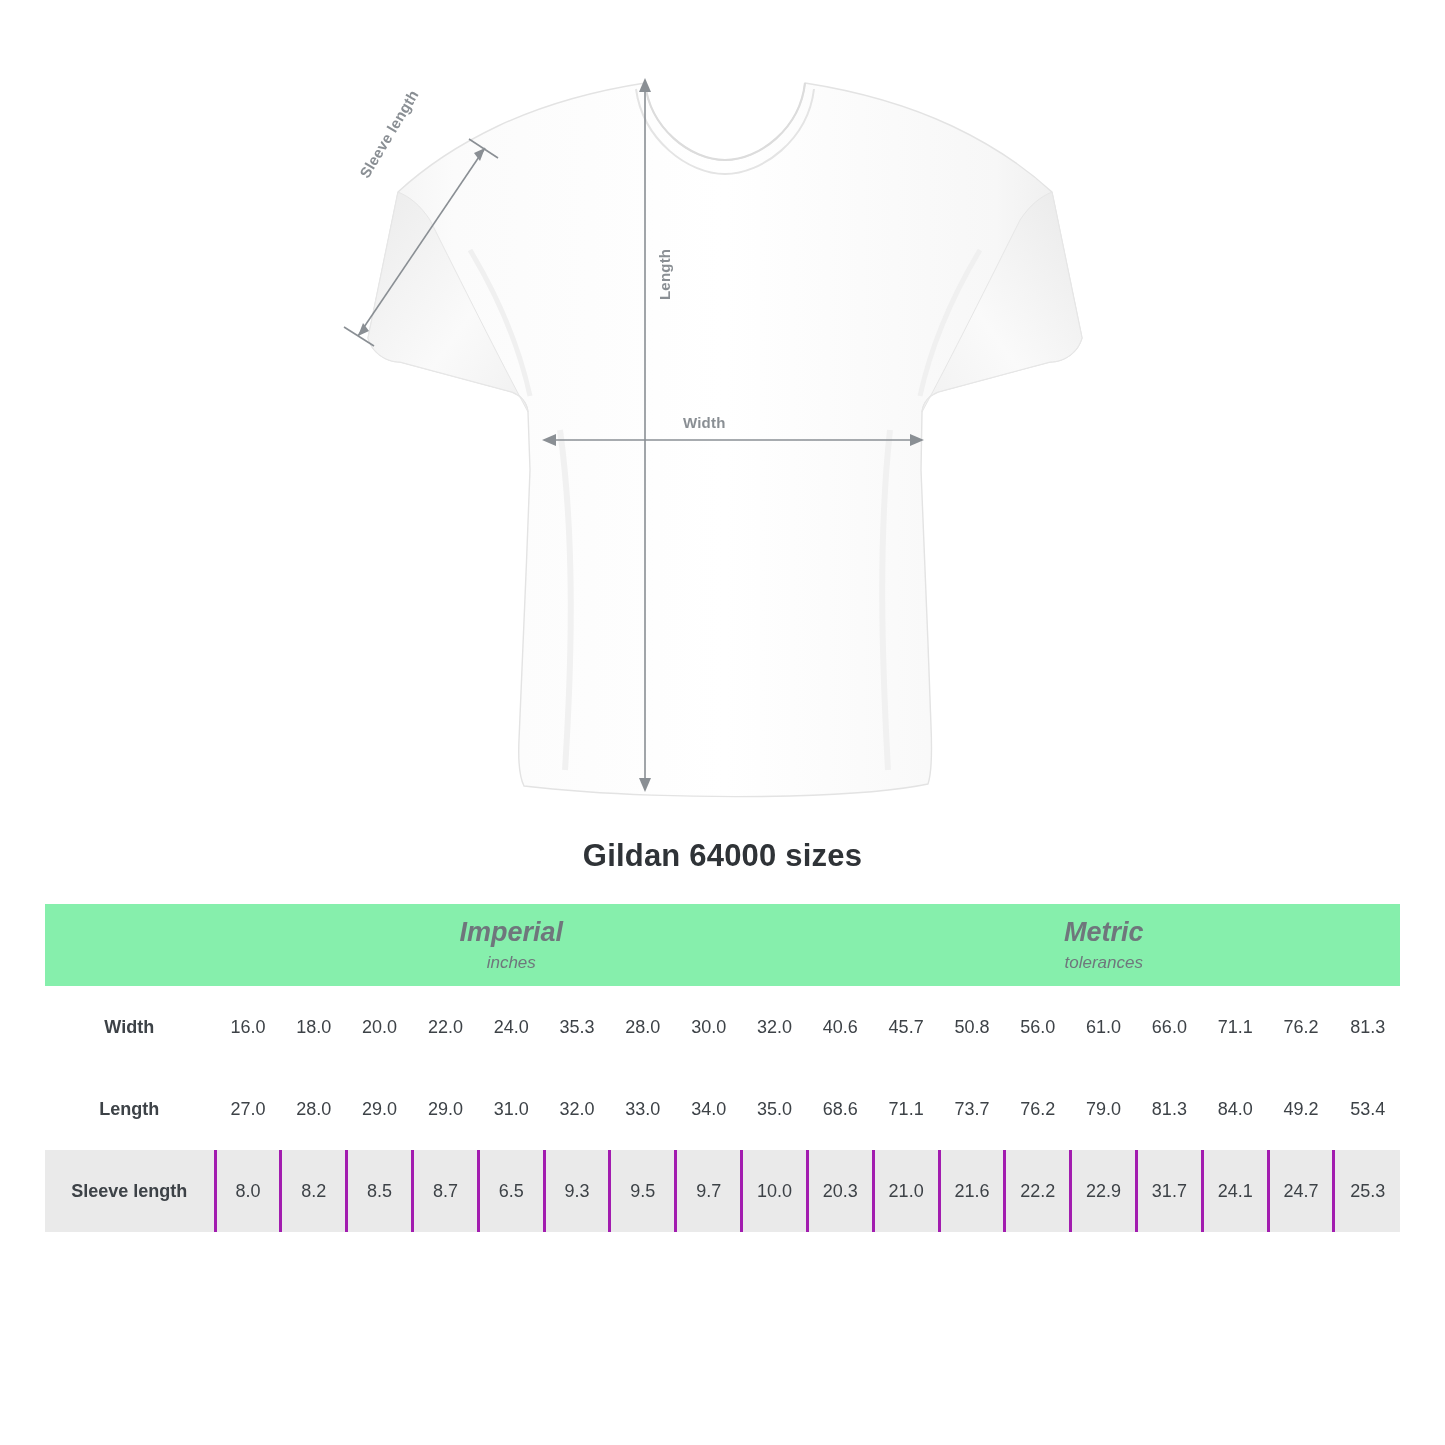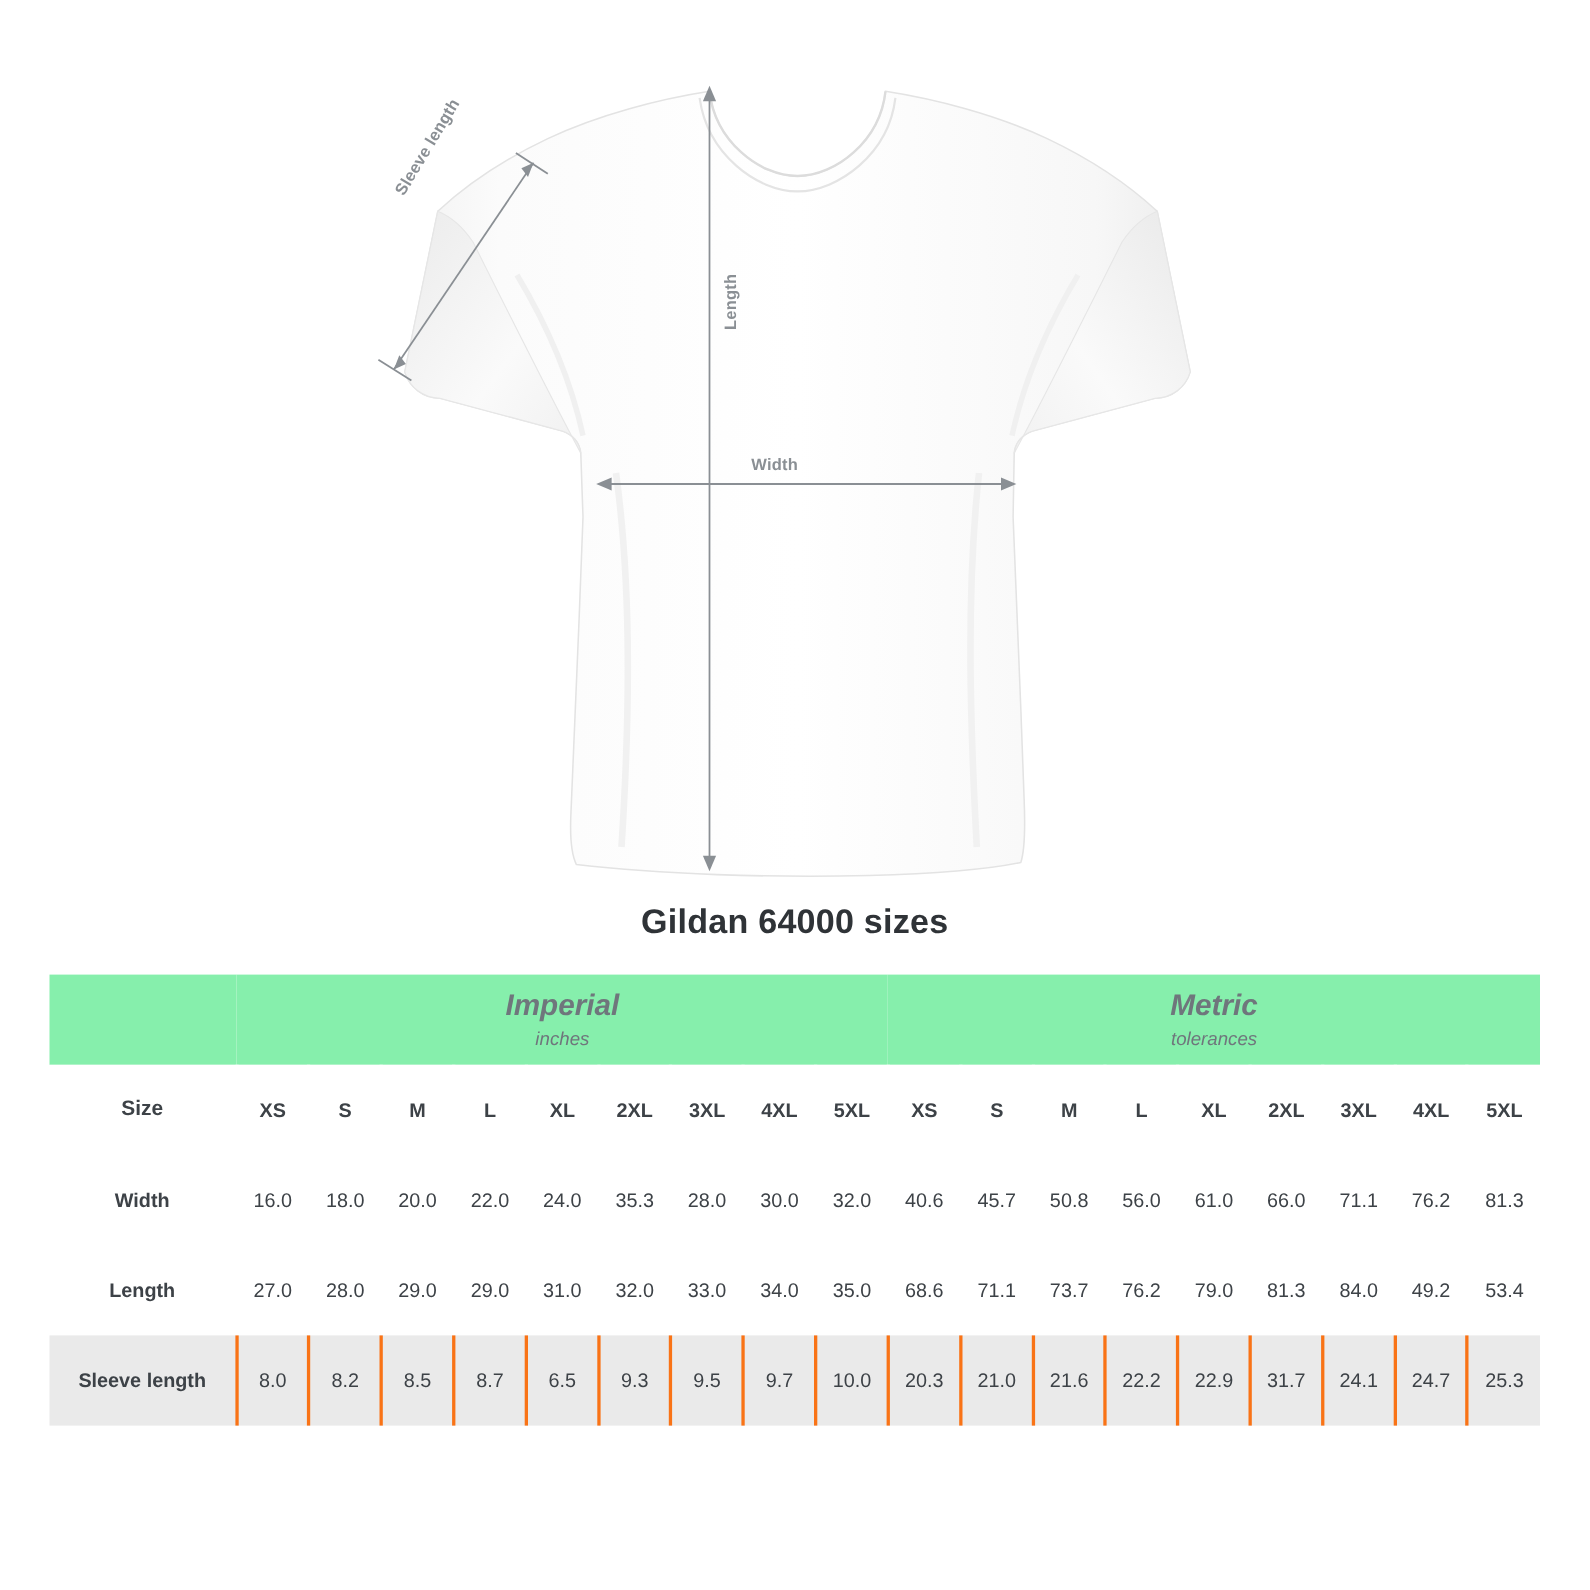--- a/index.html
+++ b/index.html
@@ -42,20 +42,21 @@
     transform: rotate(-90deg);
     transform-origin: left top;
   }
   .dim-width {
     left: 683px; top: 414px;
   }
 
   
   .title-block {
     text-align: center;
+    margin-top: 18px;
   }
   .chart-title {
     font-size: 31px;
     font-weight: bold;
     color: #2f3337;
     margin: 0;
     letter-spacing: .2px;
   }
   .chart-note {
     font-size: 17px;
@@ -115,21 +116,21 @@
     font-weight: bold;
     font-size: 19px;
     color: #2f3337;
   }
   .first-col { width: 170px; }
   .data-col { width: 65.8px; }
   
   .body-row td.data, .hdr-row td.data {
     border-left: 3px solid #ffffff;
   }
-  .body-row.alt td.data { border-left: 3px solid #f97316; }
+  .body-row.alt td.data { border-left: 3px solid #a21caf; }
   .body-row td.first-col, .hdr-row td.first-col { border-left: none; }
 </style>
 </head>
 <body>
 
 <div class="page">
 
   <div class="shirt-area">
     <svg class="shirt-svg" width="1445" height="820" viewBox="0 0 1445 820">
       <defs>
@@ -250,41 +251,20 @@
           <td colspan="9">
             <span class="unit-main">Imperial</span>
             <span class="unit-sub">inches</span>
           </td>
           <td colspan="9">
             <span class="unit-main">Metric</span>
             <span class="unit-sub">tolerances</span>
           </td>
         </tr>
 
-        <tr class="hdr-row">
-          <td class="rowlabel first-col">Size</td>
-          <td class="data">XS</td>
-          <td class="data">S</td>
-          <td class="data">M</td>
-          <td class="data">L</td>
-          <td class="data">XL</td>
-          <td class="data">2XL</td>
-          <td class="data">3XL</td>
-          <td class="data">4XL</td>
-          <td class="data">5XL</td>
-          <td class="data">XS</td>
-          <td class="data">S</td>
-          <td class="data">M</td>
-          <td class="data">L</td>
-          <td class="data">XL</td>
-          <td class="data">2XL</td>
-          <td class="data">3XL</td>
-          <td class="data">4XL</td>
-          <td class="data">5XL</td>
-        </tr>
 
         <tr class="body-row">
           <td class="rowlabel first-col">Width</td>
           <td class="data">16.0</td>
           <td class="data">18.0</td>
           <td class="data">20.0</td>
           <td class="data">22.0</td>
           <td class="data">24.0</td>
           <td class="data">35.3</td>
           <td class="data">28.0</td>

